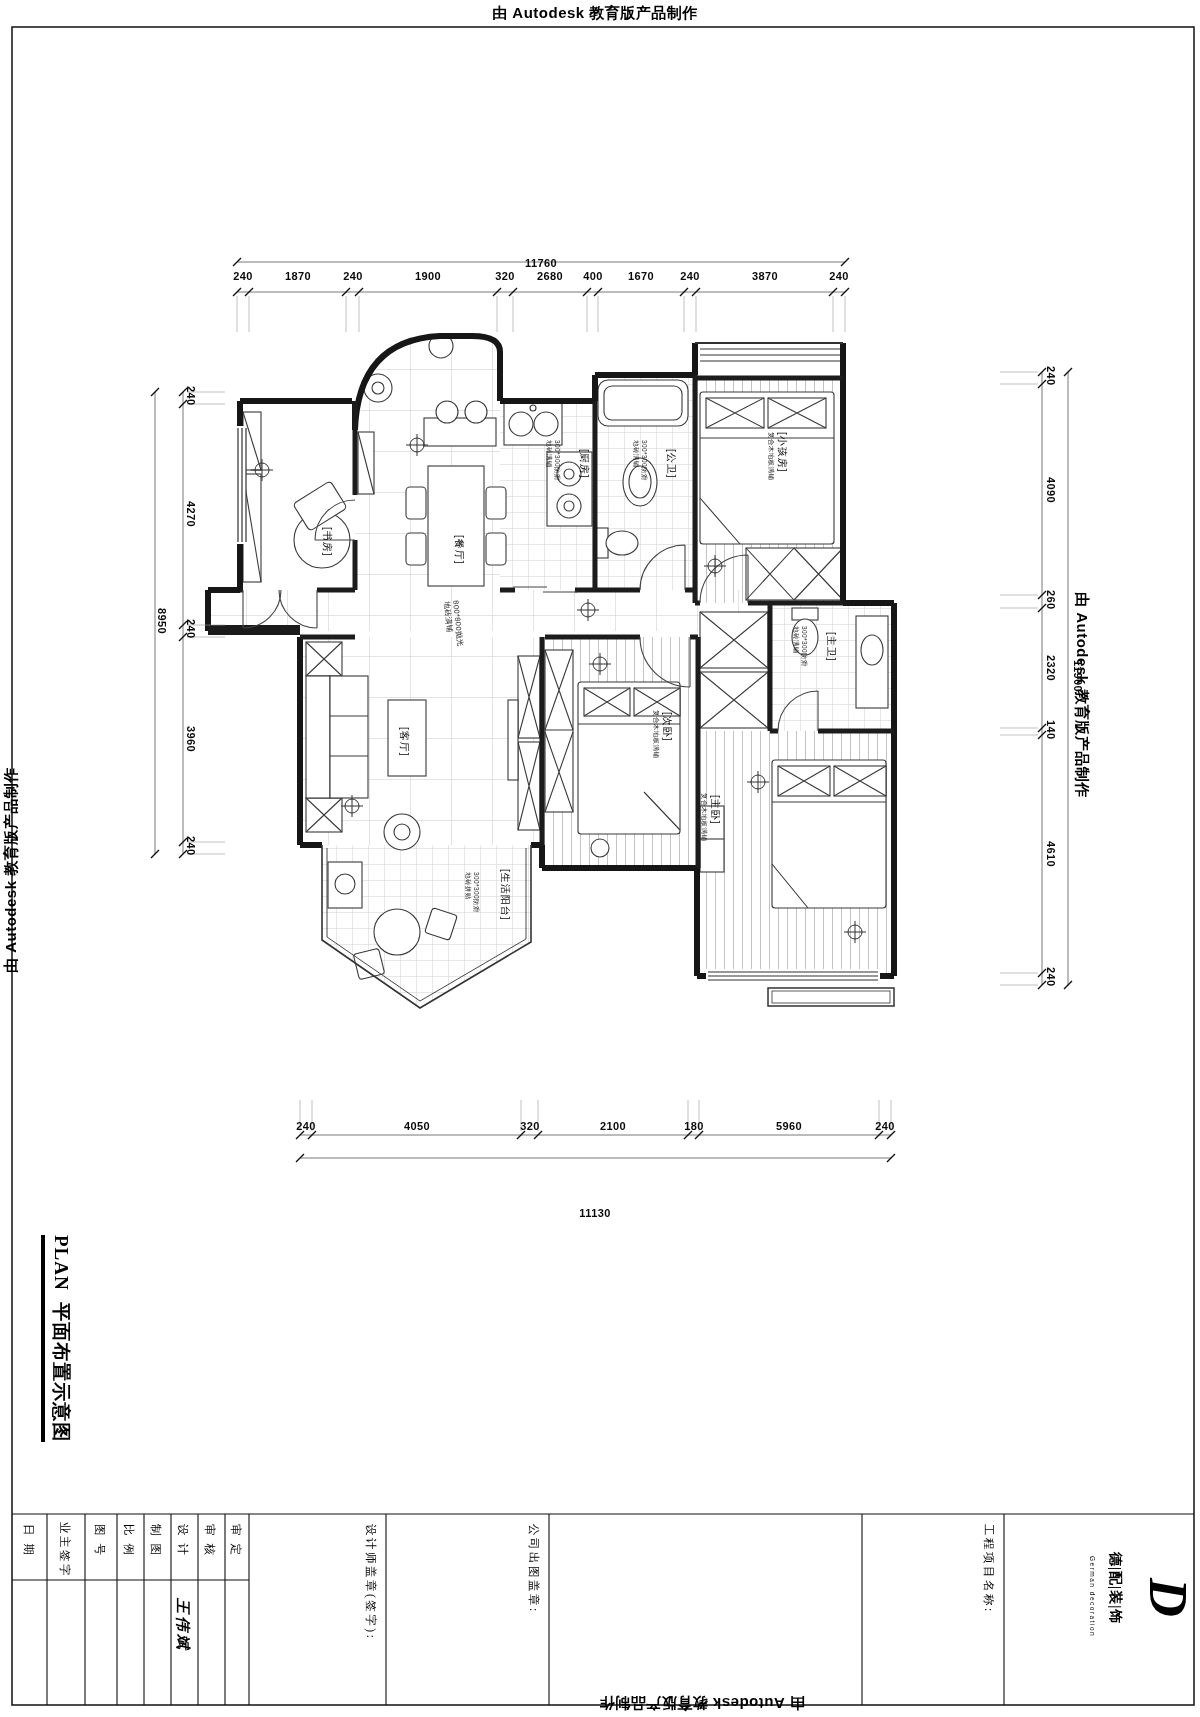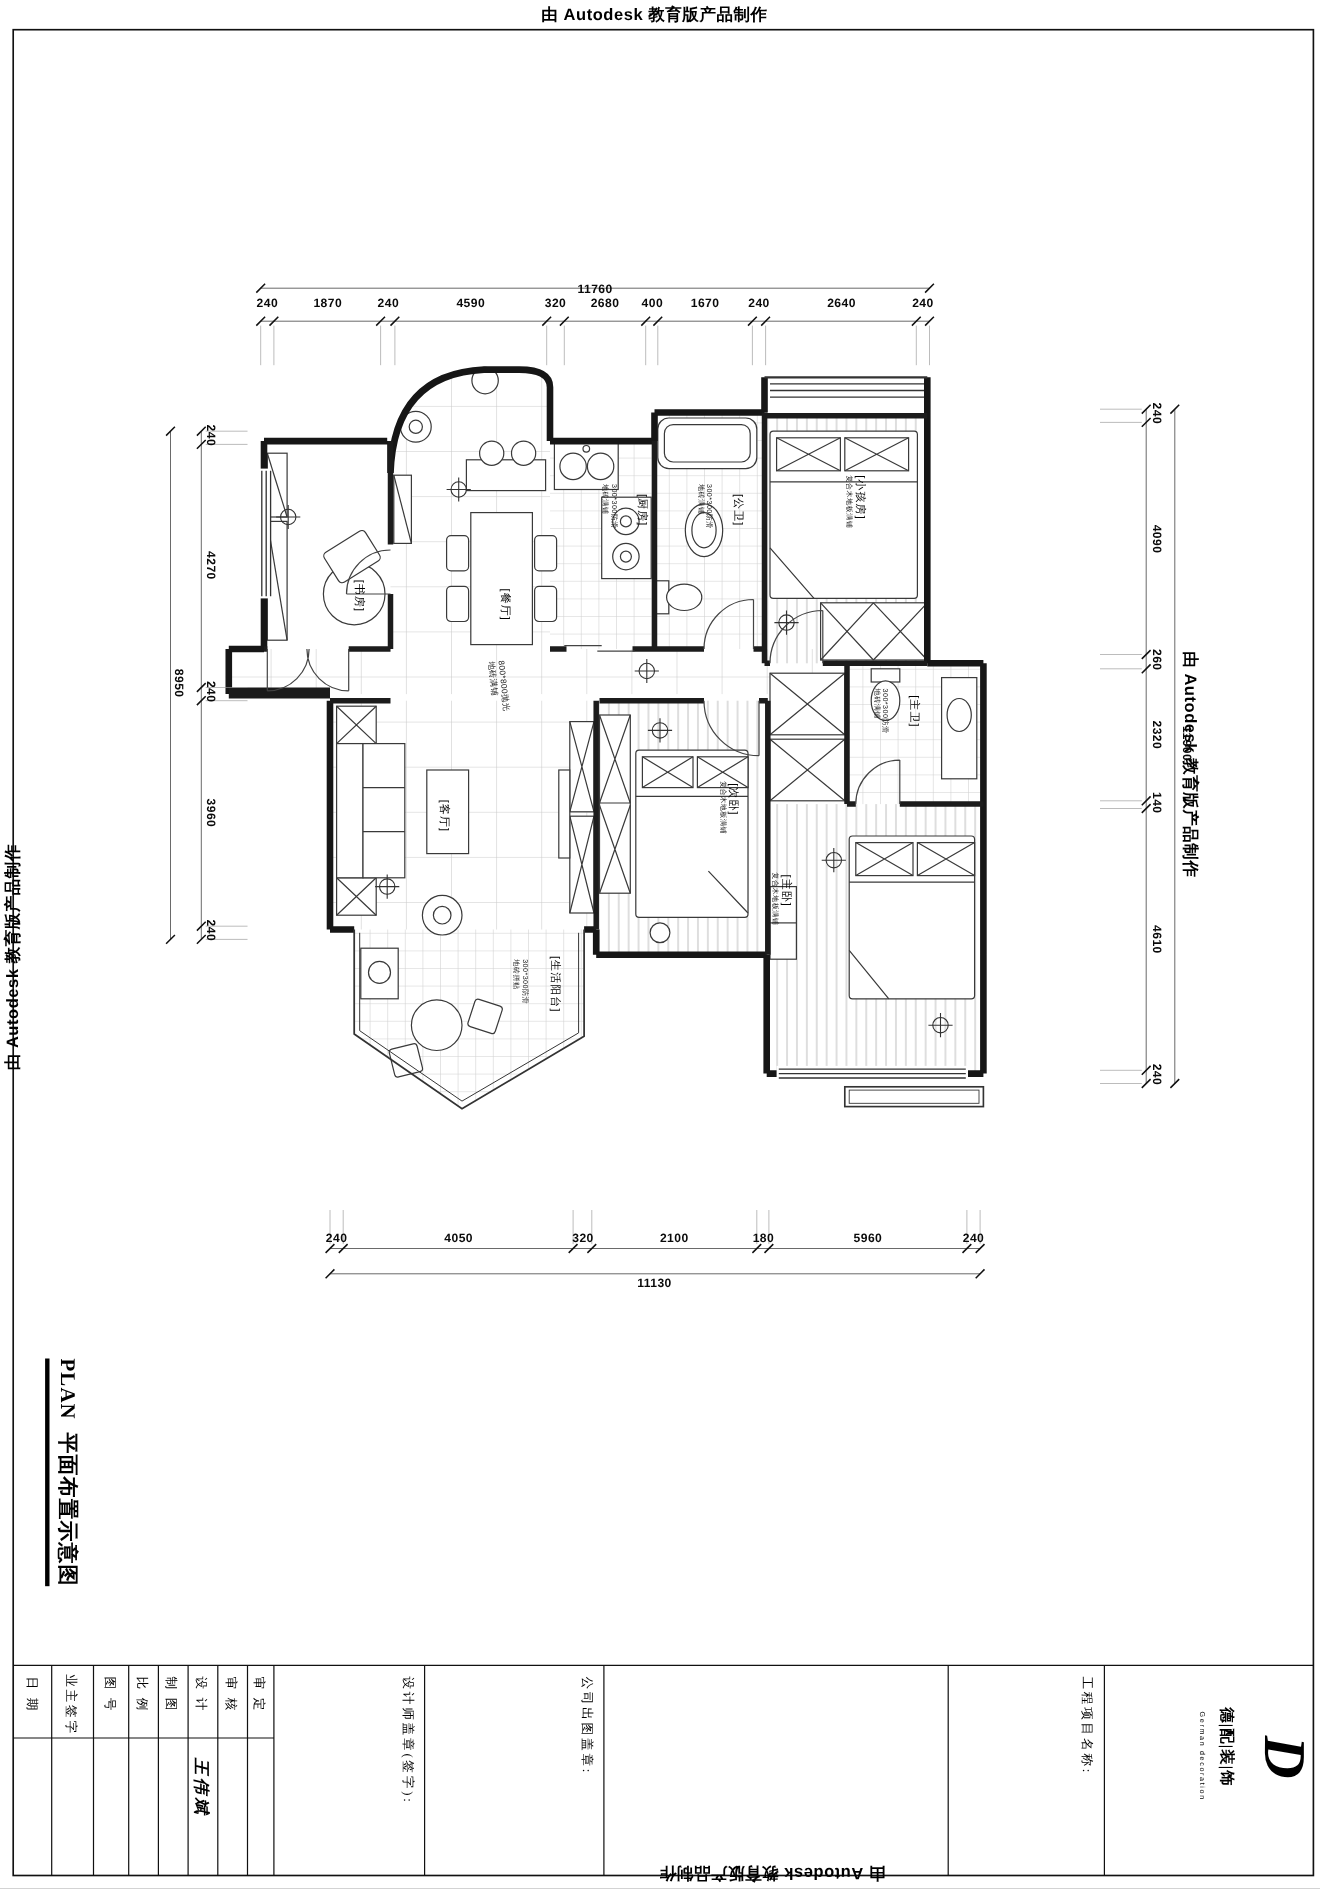--- a/index.html
+++ b/index.html
@@ -252,37 +252,37 @@
 
   <div class="abs stamp" style="left:395px;top:4px;width:400px;text-align:center">由 Autodesk 教育版产品制作</div>
   <div class="abs stamp r180" style="left:805px;top:1712px">由 Autodesk 教育版产品制作</div>
   <div class="abs stamp rm90" style="left:2px;top:973px">由 Autodesk 教育版产品制作</div>
   <div class="abs stamp r90" style="left:1091px;top:592px">由 Autodesk 教育版产品制作</div>
 
   <span class="abs dim dimc" style="left:541px;top:257px">11760</span>
   <span class="abs dim dimc" style="left:243px;top:270px">240</span>
   <span class="abs dim dimc" style="left:298px;top:270px">1870</span>
   <span class="abs dim dimc" style="left:353px;top:270px">240</span>
-  <span class="abs dim dimc" style="left:428px;top:270px">4590</span>
+  <span class="abs dim dimc" style="left:428px;top:270px">1900</span>
   <span class="abs dim dimc" style="left:505px;top:270px">320</span>
   <span class="abs dim dimc" style="left:550px;top:270px">2680</span>
   <span class="abs dim dimc" style="left:593px;top:270px">400</span>
   <span class="abs dim dimc" style="left:641px;top:270px">1670</span>
   <span class="abs dim dimc" style="left:690px;top:270px">240</span>
-  <span class="abs dim dimc" style="left:765px;top:270px">2640</span>
+  <span class="abs dim dimc" style="left:765px;top:270px">3870</span>
   <span class="abs dim dimc" style="left:839px;top:270px">240</span>
 
   <span class="abs dim dimc" style="left:306px;top:1120px">240</span>
   <span class="abs dim dimc" style="left:417px;top:1120px">4050</span>
   <span class="abs dim dimc" style="left:530px;top:1120px">320</span>
   <span class="abs dim dimc" style="left:613px;top:1120px">2100</span>
   <span class="abs dim dimc" style="left:694px;top:1120px">180</span>
   <span class="abs dim dimc" style="left:789px;top:1120px">5960</span>
   <span class="abs dim dimc" style="left:885px;top:1120px">240</span>
-  <span class="abs dim dimc" style="left:595px;top:1161px">11130</span>
+  <span class="abs dim dimc" style="left:595px;top:1207px">11130</span>
 
   <span class="abs dim r90" style="left:168px;top:608px">8950</span>
   <span class="abs dim r90" style="left:197px;top:386px">240</span>
   <span class="abs dim r90" style="left:197px;top:501px">4270</span>
   <span class="abs dim r90" style="left:197px;top:619px">240</span>
   <span class="abs dim r90" style="left:197px;top:726px">3960</span>
   <span class="abs dim r90" style="left:197px;top:836px">240</span>
 
   <span class="abs dim r90" style="left:1057px;top:366px">240</span>
   <span class="abs dim r90" style="left:1057px;top:477px">4090</span>

